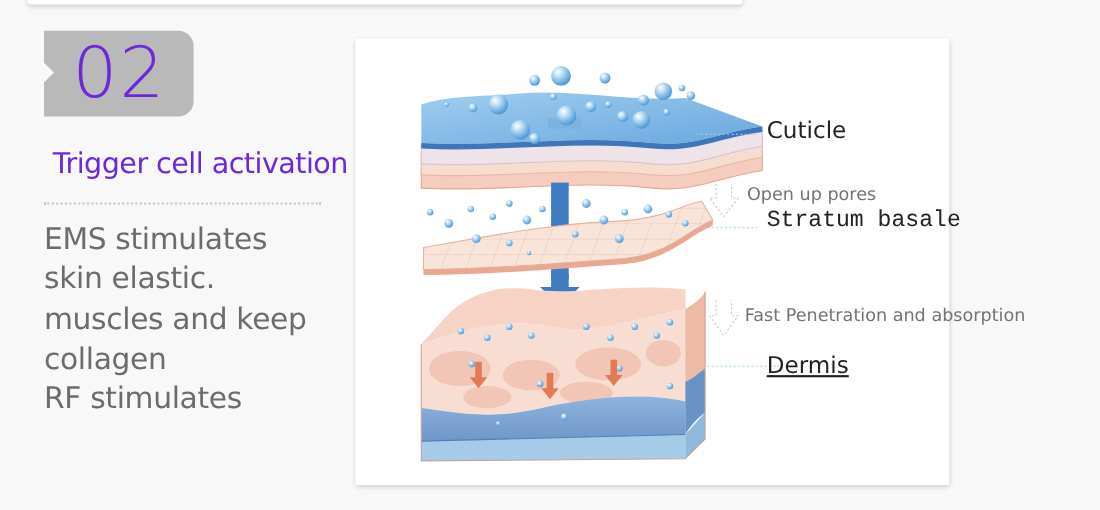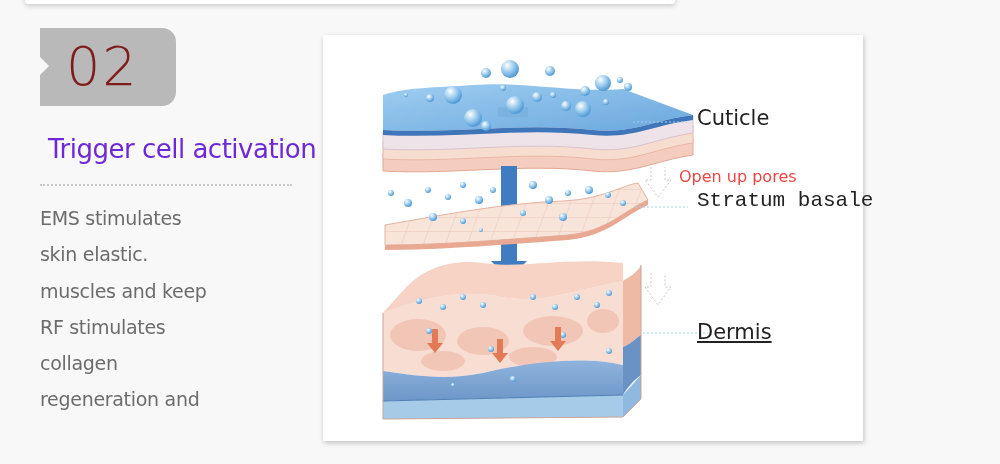--- a/index.html
+++ b/index.html
@@ -17,69 +17,68 @@
   .badge {
     position: absolute; left: 40px; top: 28px; width: 136px; height: 78px;
     background: #b9b9b9; border-radius: 0 14px 14px 0;
   }
   .badge-notch {
     position: absolute; left: 0; top: 29px; width: 0; height: 0;
     border-top: 9px solid transparent; border-bottom: 9px solid transparent;
     border-left: 9px solid #f8f8f8;
   }
   .badge-num {
-    position: absolute; left: 26px; top: 2px; font-size: 54px; color: #7f1d1d;
+    position: absolute; left: 26px; top: 2px; font-size: 64px; color: #6d28d9;
     font-family: "DejaVu Sans", sans-serif; font-weight: 300; letter-spacing: 2px;
     line-height: 74px;
   }
   .title {
     position: absolute; left: 48px; top: 134px; font-size: 26px; color: #6d28d9;
     white-space: nowrap; letter-spacing: -0.5px;
   }
   .divider {
     position: absolute; left: 40px; top: 184px; width: 252px; height: 0;
     border-top: 2px dotted #c9c9c9;
   }
   .desc {
-    position: absolute; left: 40px; top: 200px; width: 280px; font-size: 19px;
+    position: absolute; left: 40px; top: 200px; width: 280px; font-size: 27px;
     color: #6c6c6c; line-height: 36.3px; letter-spacing: -0.3px;
   }
   .desc span { display: block; white-space: nowrap; }
   .card {
     position: absolute; left: 323px; top: 35px; width: 540px; height: 406px;
     background: #ffffff; box-shadow: 1px 2px 5px rgba(0,0,0,0.22);
   }
   .illus { position: absolute; left: 0; top: 0; width: 648px; height: 406px; }
   .label {
     position: absolute; font-size: 21px; color: #222; white-space: nowrap;
   }
   .note {
-    position: absolute; font-size: 16px; color: #ef4444; white-space: nowrap;
+    position: absolute; font-size: 16px; color: #737373; white-space: nowrap;
   }
 </style>
 </head>
 <body>
 
 <div class="top-card-edge"></div>
 
 <div class="badge">
   <div class="badge-notch"></div>
   <div class="badge-num">02</div>
 </div>
 
 <div class="title">Trigger cell activation</div>
 <div class="divider"></div>
 
 <div class="desc">
   <span>EMS stimulates</span>
   <span>skin elastic.</span>
   <span>muscles and keep</span>
+  <span>collagen</span>
   <span>RF stimulates</span>
-  <span>collagen</span>
-  <span>regeneration and</span>
 </div>
 
 <div class="card">
   <svg class="illus" viewBox="0 0 648 406">
     <defs>
       <radialGradient id="bub" cx="35%" cy="30%" r="70%">
         <stop offset="0%" stop-color="#ffffff"></stop>
         <stop offset="45%" stop-color="#a9d3f1"></stop>
         <stop offset="100%" stop-color="#4f9ad6"></stop>
       </radialGradient>
@@ -213,14 +212,15 @@
 
     <g fill="none" stroke="#c9c9c9" stroke-width="1" stroke-dasharray="2,2">
       <path d="M328 132 V145 H322 L335 162 L348 145 H342 V132"></path>
       <path d="M328 238 V252 H322 L335 270 L348 252 H342 V238"></path>
     </g>
   </svg>
 
   <div class="label" style="left:374px; top:71px;">Cuticle</div>
   <div class="note" style="left:356px; top:132px;">Open up pores</div>
   <div class="label" style="left:374px; top:154px;font-family:Liberation Mono, monospace;">Stratum basale</div>
+  <div class="note" style="left:354px; top:242px;">Fast Penetration and absorption</div>
   <div class="label" style="left:374px; top:285px;text-decoration:underline;">Dermis</div>
 </div>
 
 </body></html>

